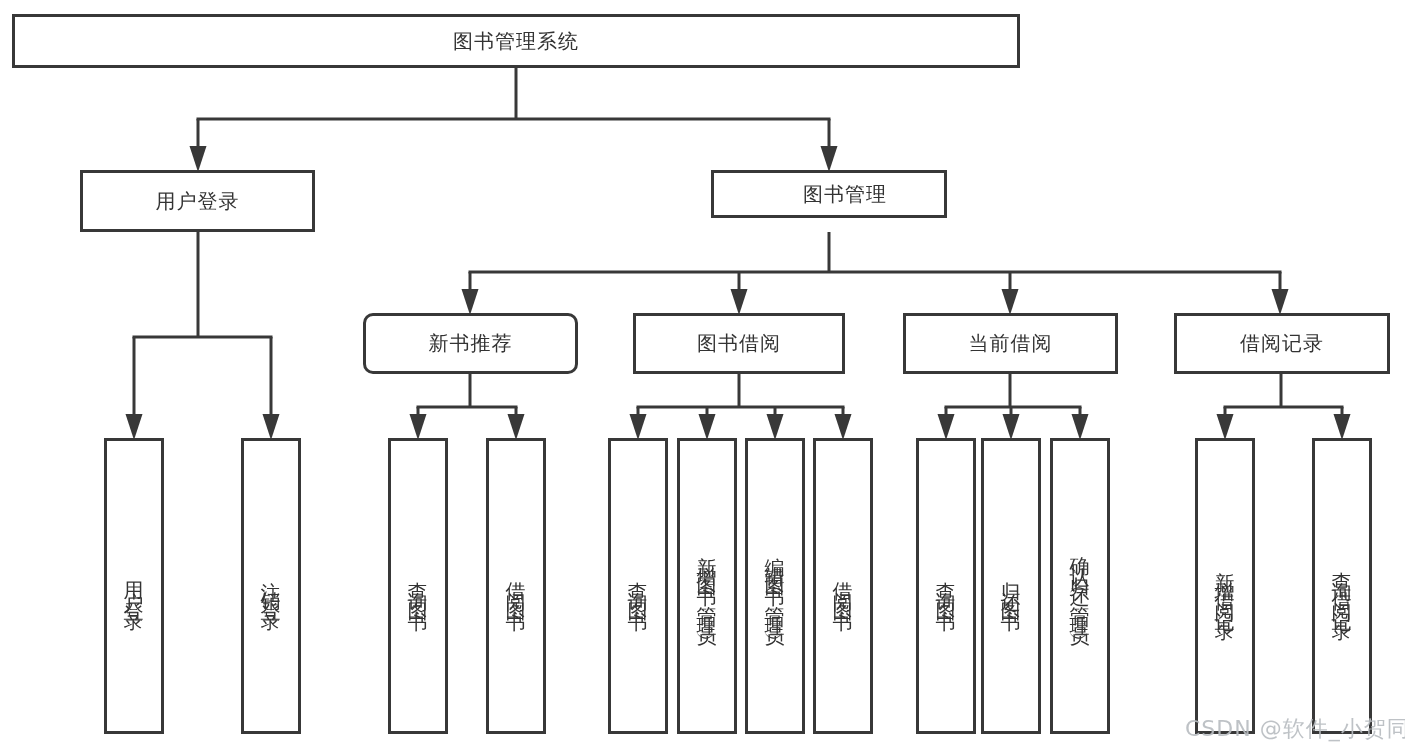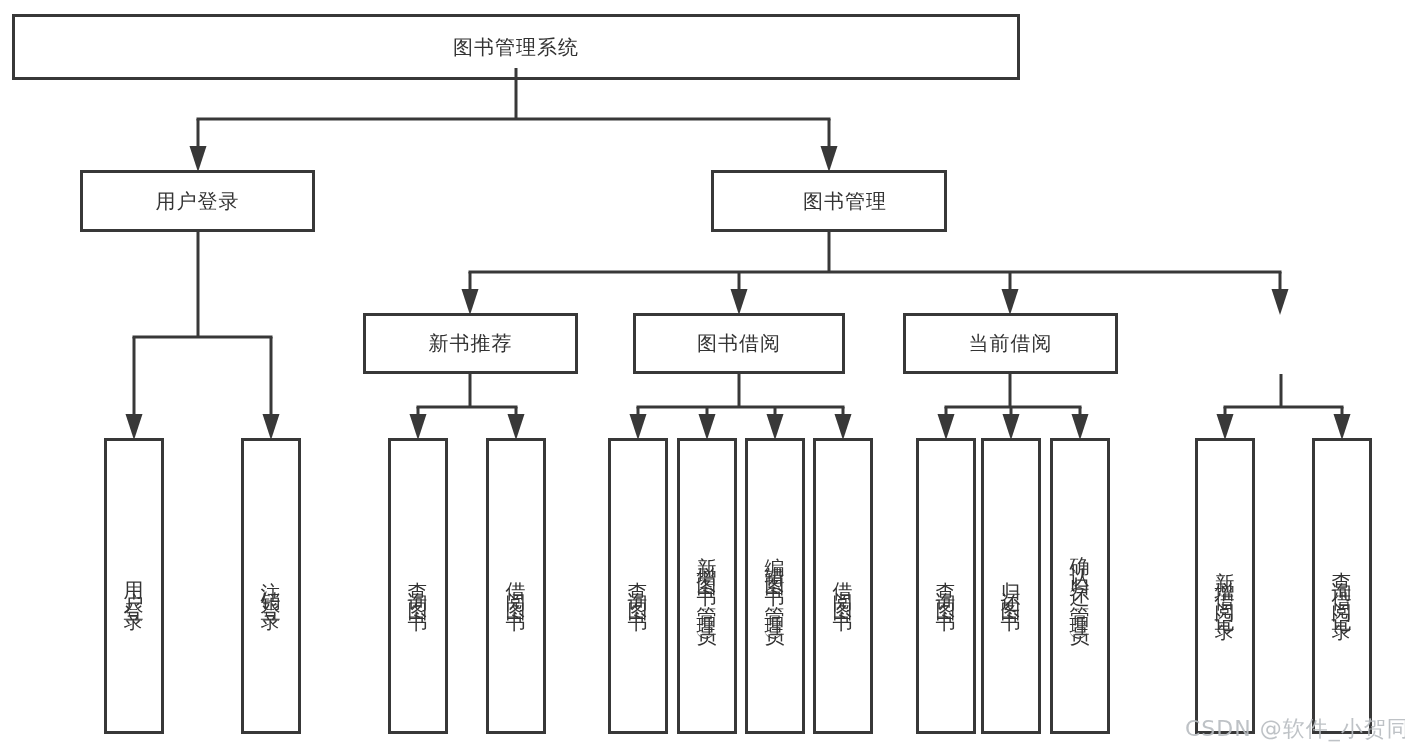--- a/index.html
+++ b/index.html
@@ -115,39 +115,42 @@
     <polygon points="1071.5,414 1088.5,414 1080,440"></polygon>
 
     <line x1="1281" y1="374" x2="1281" y2="407"></line>
     <line x1="1223.5" y1="407" x2="1343.5" y2="407"></line>
     <line x1="1225" y1="407" x2="1225" y2="420"></line>
     <polygon points="1216.5,414 1233.5,414 1225,440"></polygon>
     <line x1="1342" y1="407" x2="1342" y2="420"></line>
     <polygon points="1333.5,414 1350.5,414 1342,440"></polygon>
   </svg>
 
-  <div class="box" style="left:12px; top:14px; width:1008px; height:66px;">
+  <div class="box" style="left:12px; top:14px; width:1008px; height:54px;">
     <span class="hlabel">图书管理系统</span>
   </div>
 
   <div class="box" style="left:80px; top:170px; width:235px; height:62px;">
     <span class="hlabel">用户登录</span>
   </div>
-  <div class="box" style="left:711px; top:170px; width:236px; height:62px;padding-left:32px;">
+  <div class="box" style="left:711px; top:170px; width:236px; height:48px;padding-left:32px;">
     <span class="hlabel">图书管理</span>
   </div>
 
-  <div class="box" style="left:363px; top:313px; width:215px; height:61px;">
+  <div class="box" style="left:363px; top:313px; width:215px; height:61px;border-radius:10px;">
     <span class="hlabel">新书推荐</span>
   </div>
   <div class="box" style="left:903px; top:313px; width:215px; height:61px;">
     <span class="hlabel">当前借阅</span>
   </div>
   <div class="box" style="left:633px; top:313px; width:212px; height:61px;">
     <span class="hlabel">图书借阅</span>
+  </div>
+  <div class="box" style="left:1174px; top:313px; width:216px; height:61px;">
+    <span class="hlabel">借阅记录</span>
   </div>
 
   <div class="box" style="left:104px; top:438px; width:60px; height:296px;">
     <span class="vlabel">用户登录</span>
   </div>
   <div class="box" style="left:241px; top:438px; width:60px; height:296px;">
     <span class="vlabel">注销登录</span>
   </div>
 
   <div class="box" style="left:388px; top:438px; width:60px; height:296px;">

